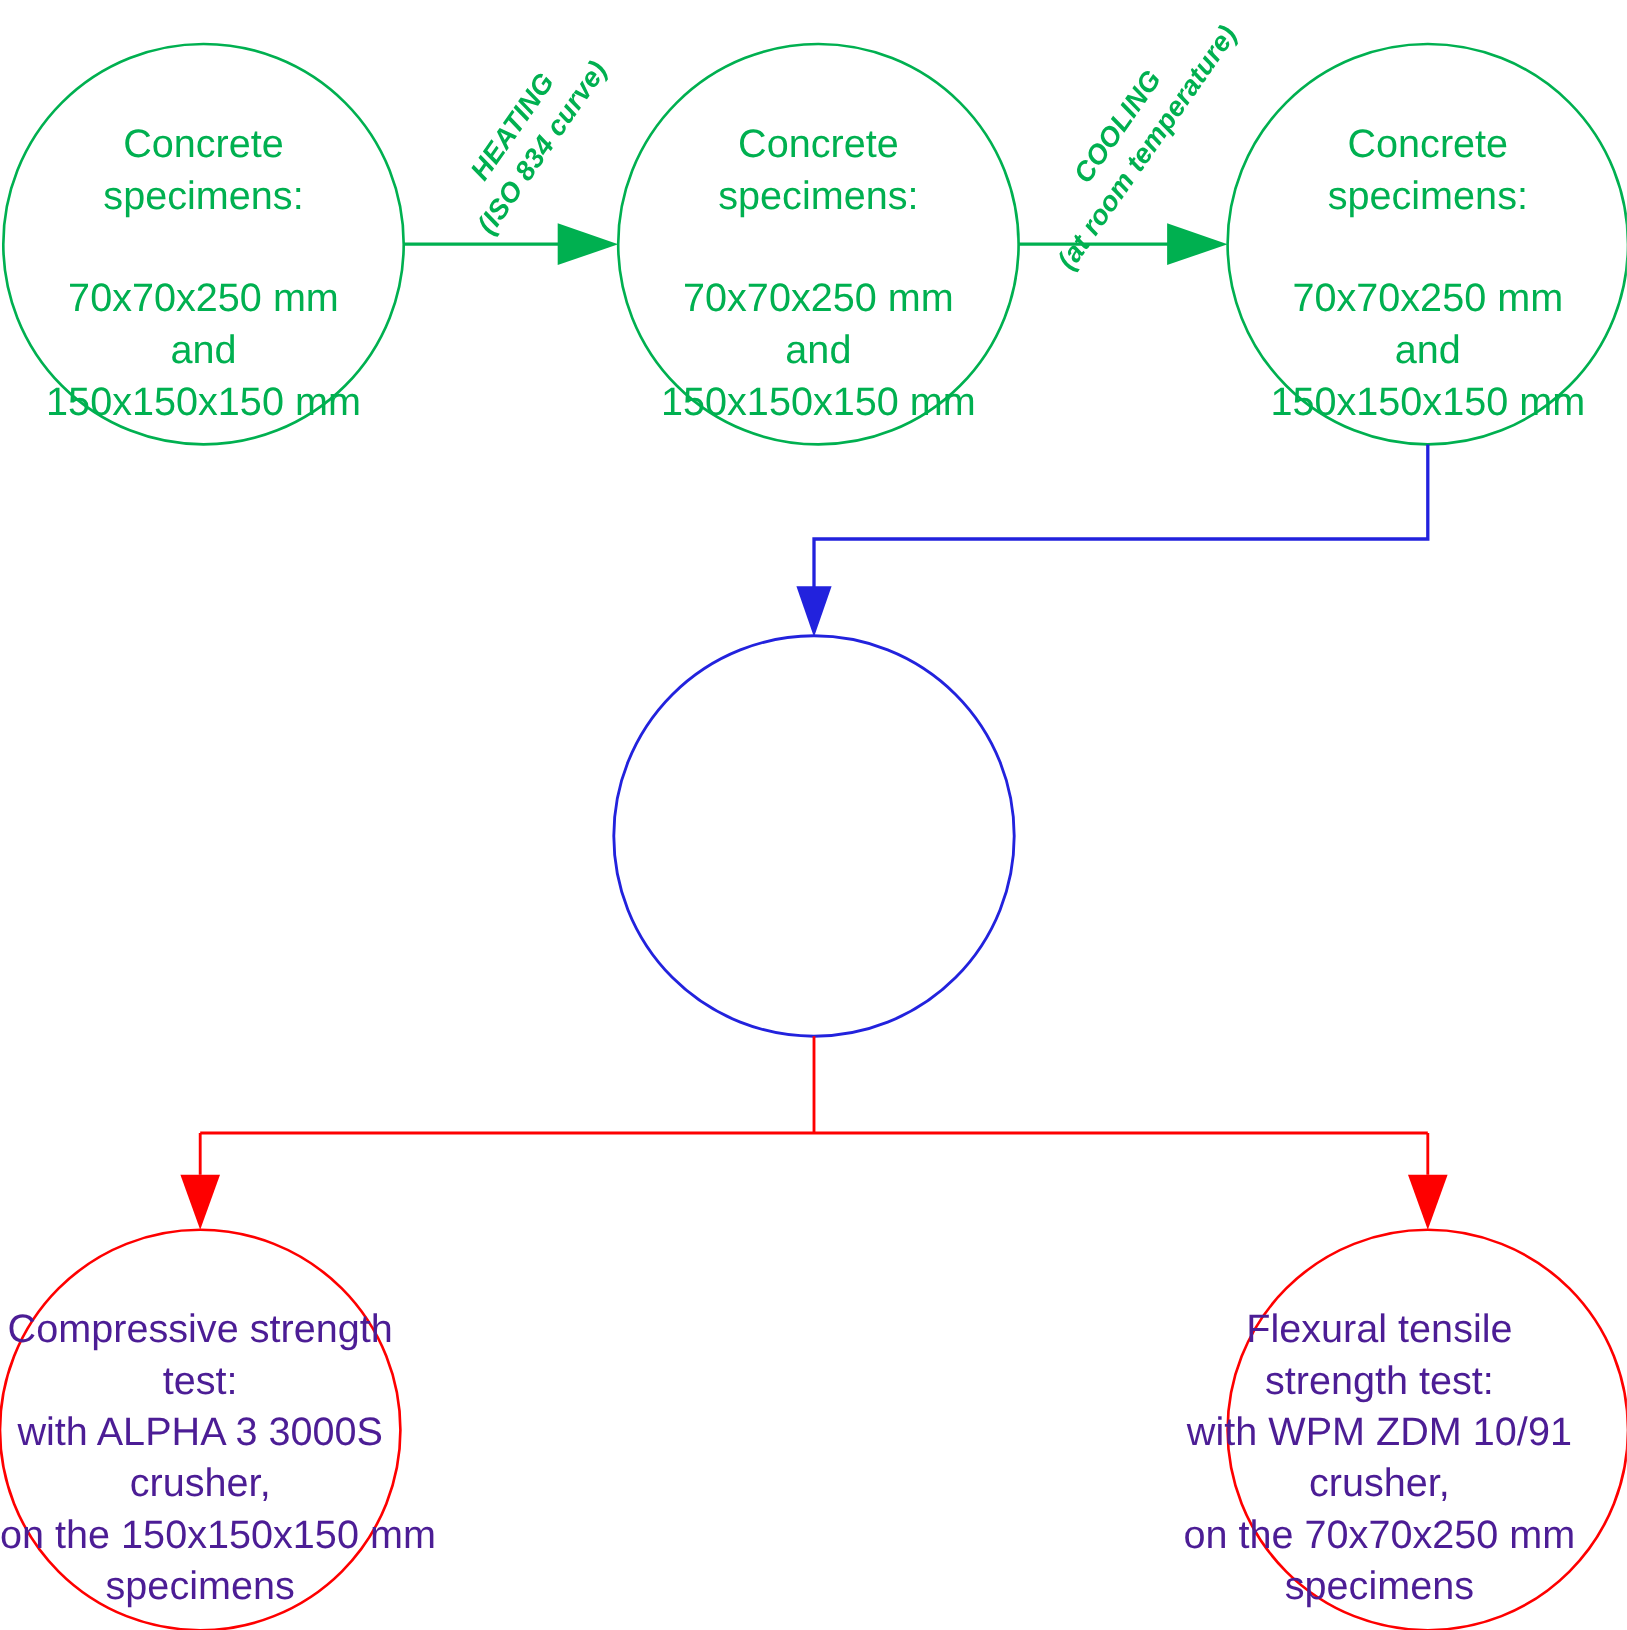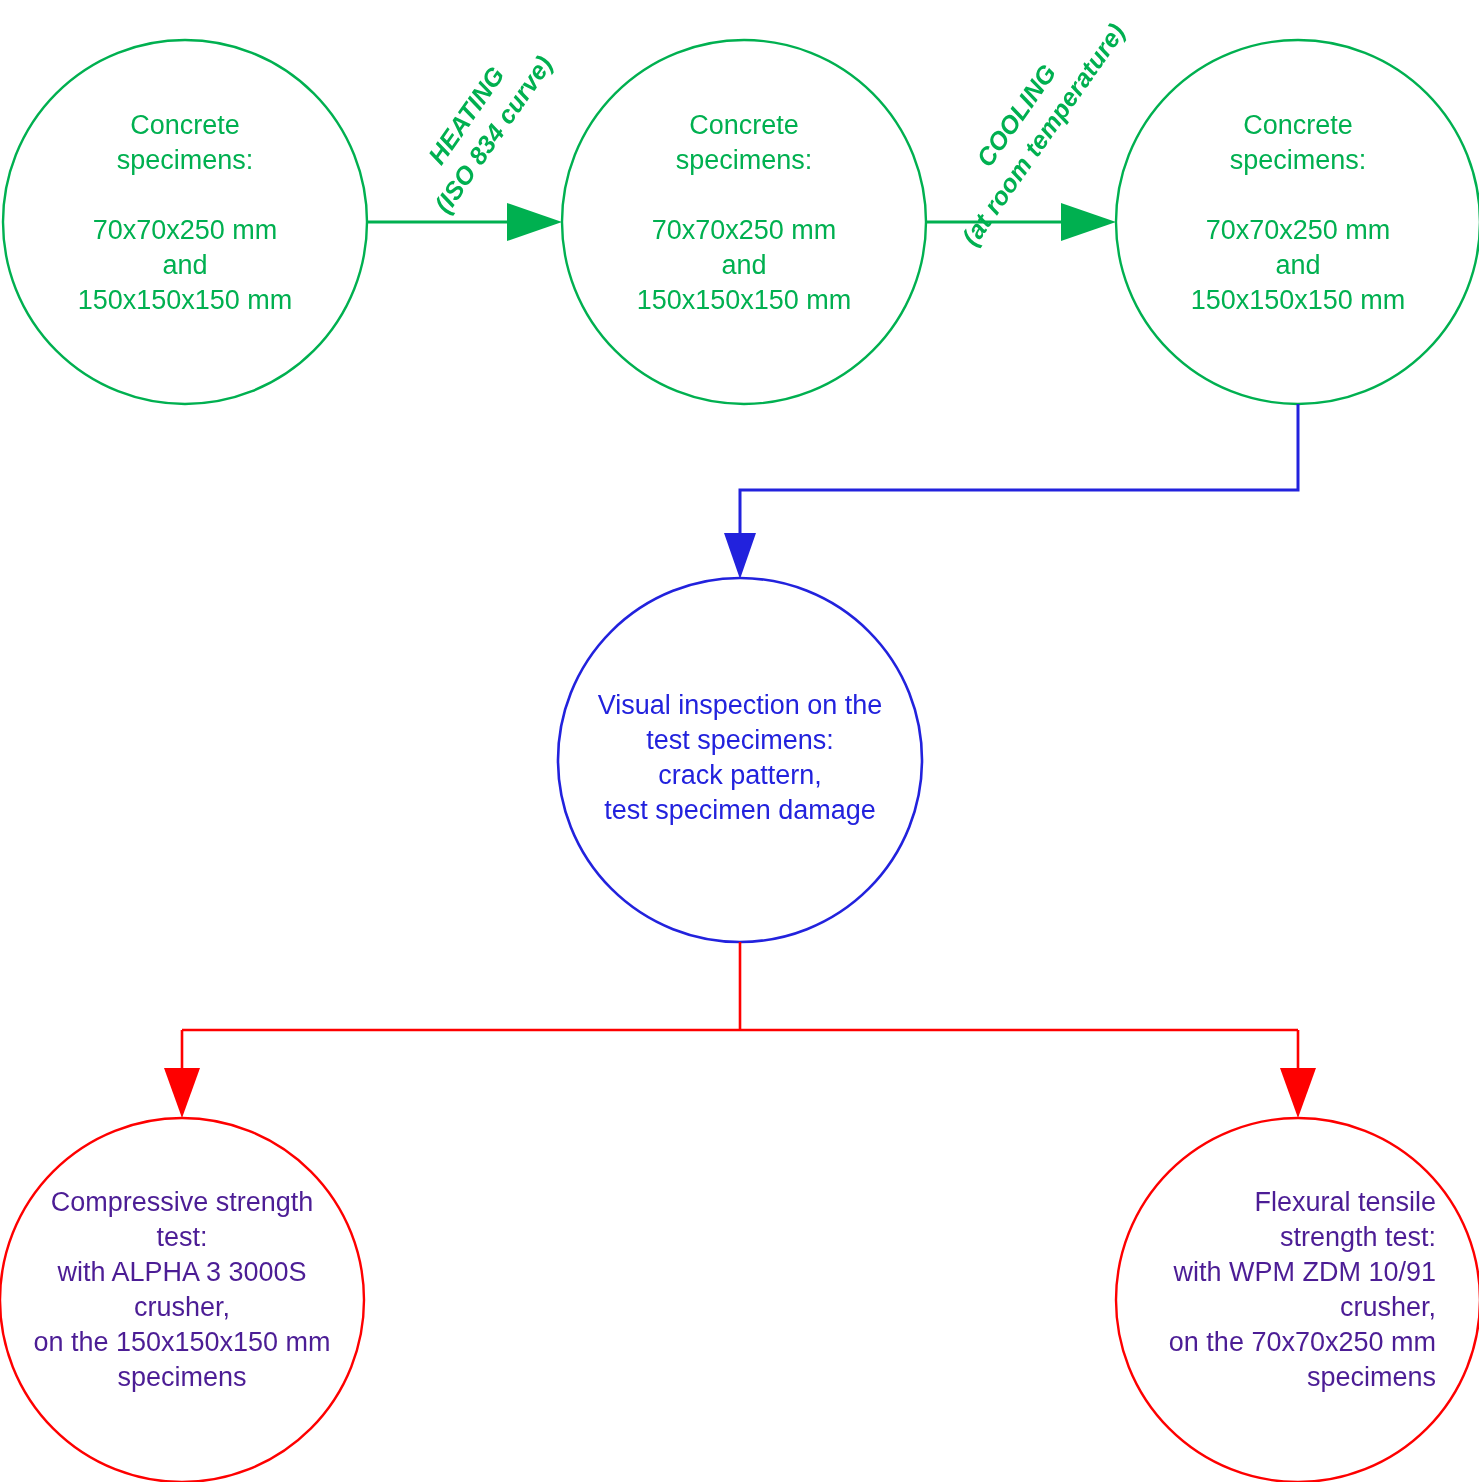--- a/index.html
+++ b/index.html
@@ -43,21 +43,21 @@
     text-align: center;
     line-height: 1.32;
     font-family: "Liberation Sans", sans-serif;
     font-style: italic;
     font-weight: bold;
     letter-spacing: 0.2px;
   }
   .green-text  { color: #00b050; }
   .blue-text   { color: #2222dd; }
   .red-text    { color: #4c1d95; }
-  .fs-node     { font-size: 27px; }
+  .fs-node     { font-size: 36px; }
   .fs-edge     { font-size: 25px; }
 </style>
 </head>
 <body>
 
 <div id="diagram-root">
 
   <svg class="flow-svg" viewBox="0 0 1479 1482" xmlns="http://www.w3.org/2000/svg">
 
     <circle cx="185" cy="222" r="182" fill="none" stroke="#00b050" stroke-width="2.4"></circle>
@@ -108,33 +108,29 @@
 and
 150x150x150 mm</div>
 
   <div class="node-label fs-node green-text" style="left:1118px; top:108px; width:360px;">Concrete
 specimens:
 
 70x70x250 mm
 and
 150x150x150 mm</div>
 
-  <div class="node-label fs-node blue-text" style="left:556px; top:688px; width:368px;">Visual inspection on the
-test specimens:
-crack pattern,
-test specimen damage</div>
 
   <div class="node-label fs-node red-text" style="left:0px; top:1185px; width:364px;">Compressive strength
 test:
 with ALPHA 3 3000S
 crusher,
 on the 150x150x150 mm
 specimens</div>
 
-  <div class="node-label fs-node red-text" style="left:1072px; top:1185px; width:364px;text-align:right;">Flexural tensile
+  <div class="node-label fs-node red-text" style="left:1072px; top:1185px; width:364px;">Flexural tensile
 strength test:
 with WPM ZDM 10/91
 crusher,
 on the 70x70x250 mm
 specimens</div>
 
   <div class="edge-label fs-edge green-text" style="left:330px; top:92px; width:300px; transform: rotate(-55deg); transform-origin: 50% 50%;">HEATING
 (ISO 834 curve)</div>
 
   <div class="edge-label fs-edge green-text" style="left:880px; top:92px; width:300px; transform: rotate(-55deg); transform-origin: 50% 50%;">COOLING

